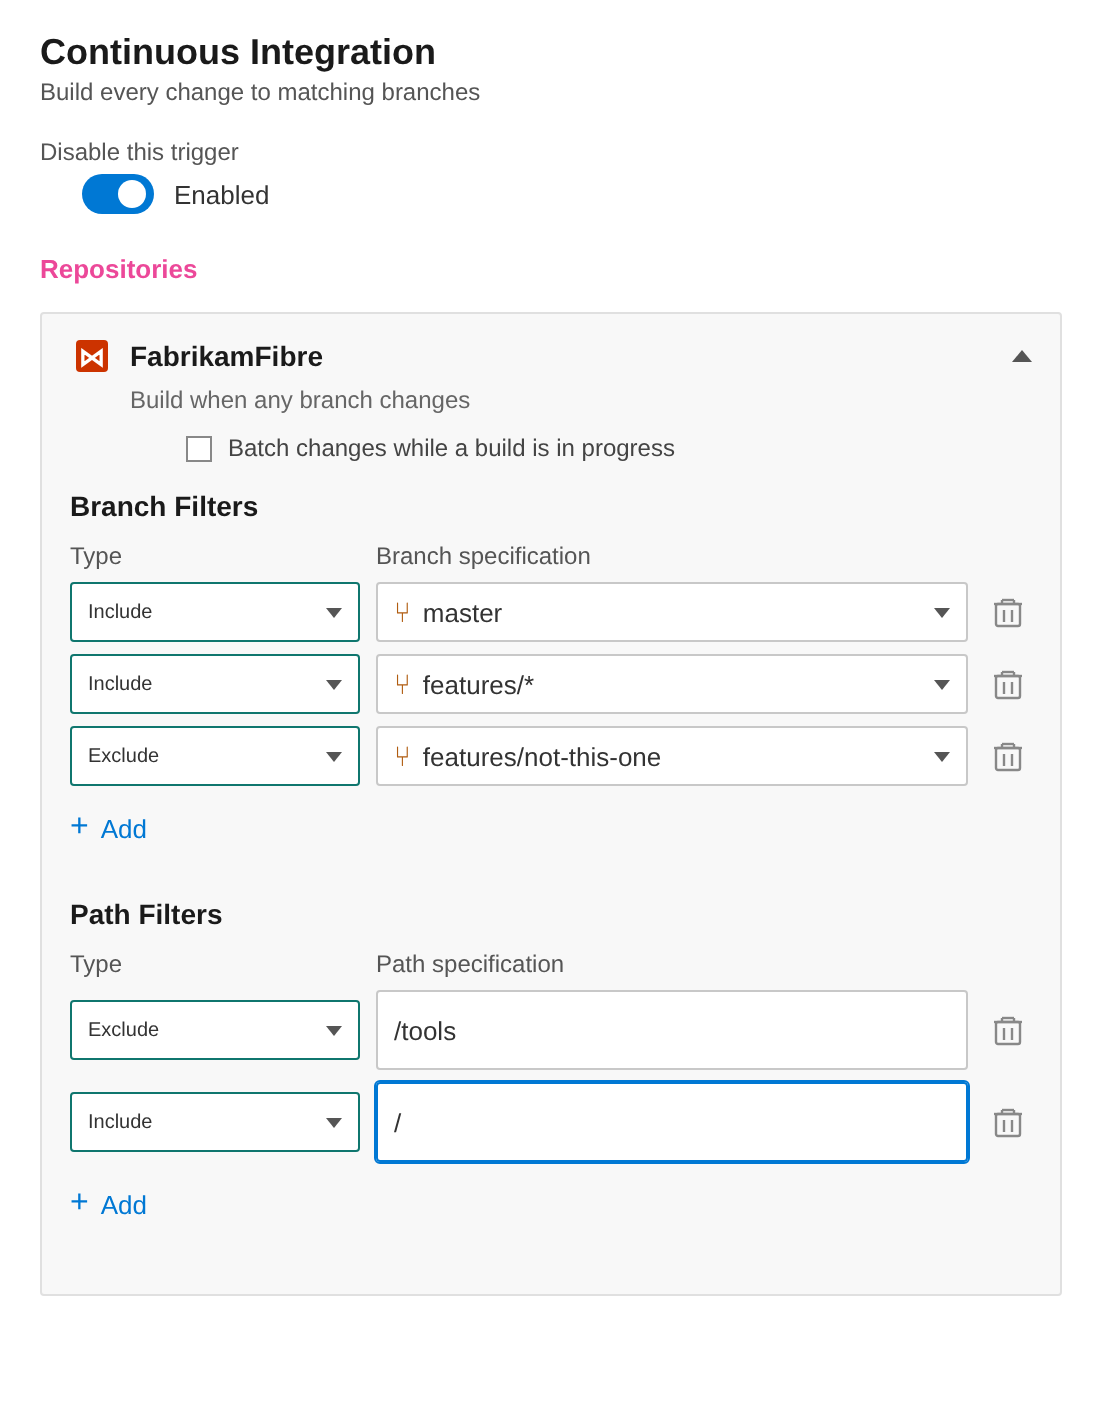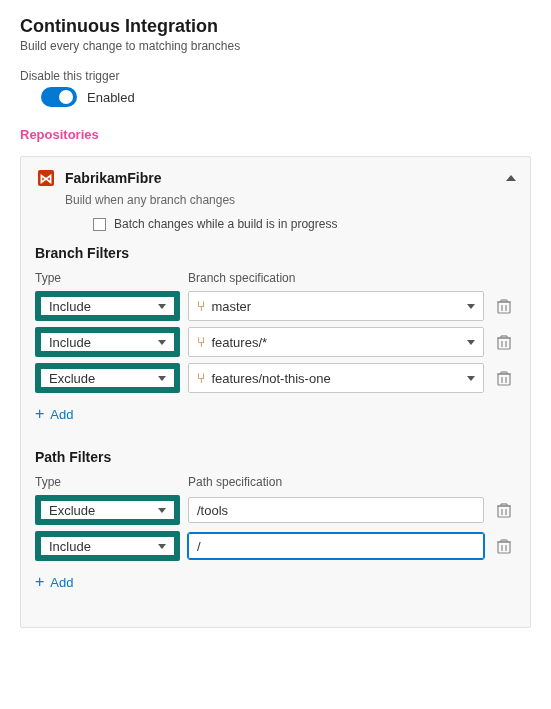--- a/index.html
+++ b/index.html
@@ -147,25 +147,25 @@
     }
     .filter-row {
       display: flex;
       align-items: center;
       gap: 8px;
       margin-bottom: 6px;
     }
     .type-select {
       width: 145px;
       height: 30px;
-      border: 6px solid #0f766e;
+      border: 1px solid #0f766e;
       background: #fff;
       border-radius: 2px;
       padding: 0 8px;
-      font-size: 13px;
+      font-size: 10px;
       display: flex;
       align-items: center;
       justify-content: space-between;
       cursor: pointer;
       flex-shrink: 0;
     }
     .type-select-text {
       color: #333;
     }
     .chevron-down-icon {
@@ -222,21 +222,21 @@
       font-size: 13px;
       padding: 6px 0;
       margin-top: 4px;
     }
     .add-plus {
       font-size: 16px;
       font-weight: 300;
     }
     .path-spec-input {
       flex: 1;
-      height: 26px;
+      height: 40px;
       border: 1px solid #c8c8c8;
       border-radius: 2px;
       padding: 0 8px;
       font-size: 13px;
       color: #333;
       background: #fff;
       outline: none;
     }
     .path-spec-input.active-focus {
       border-color: #0078d4;

